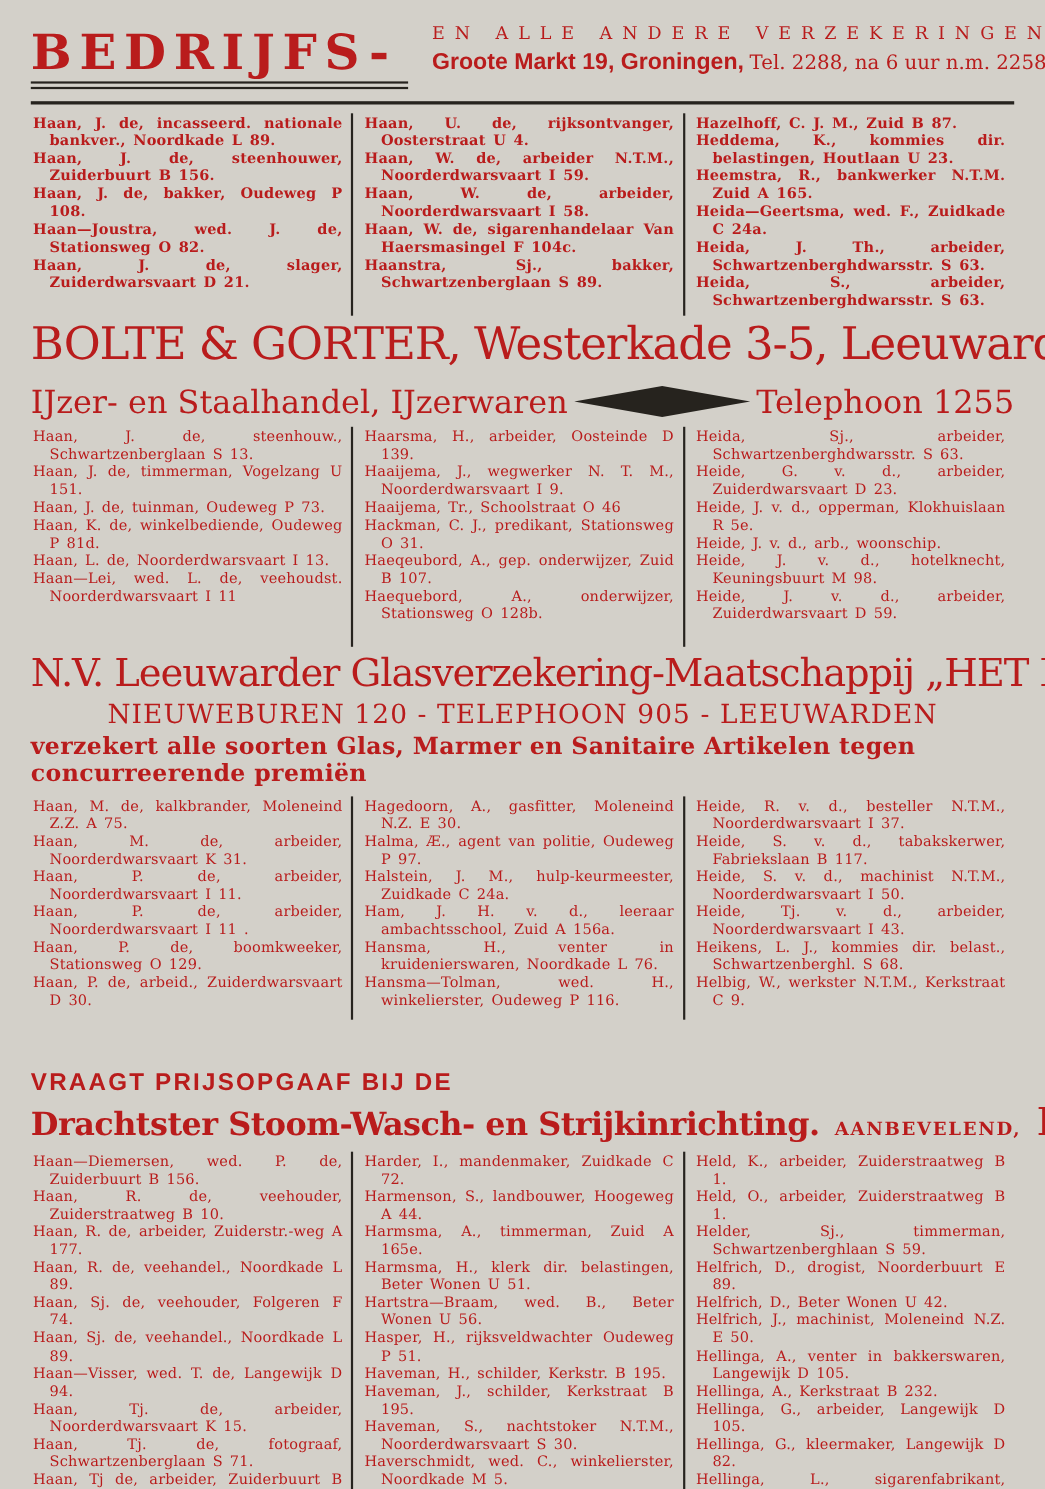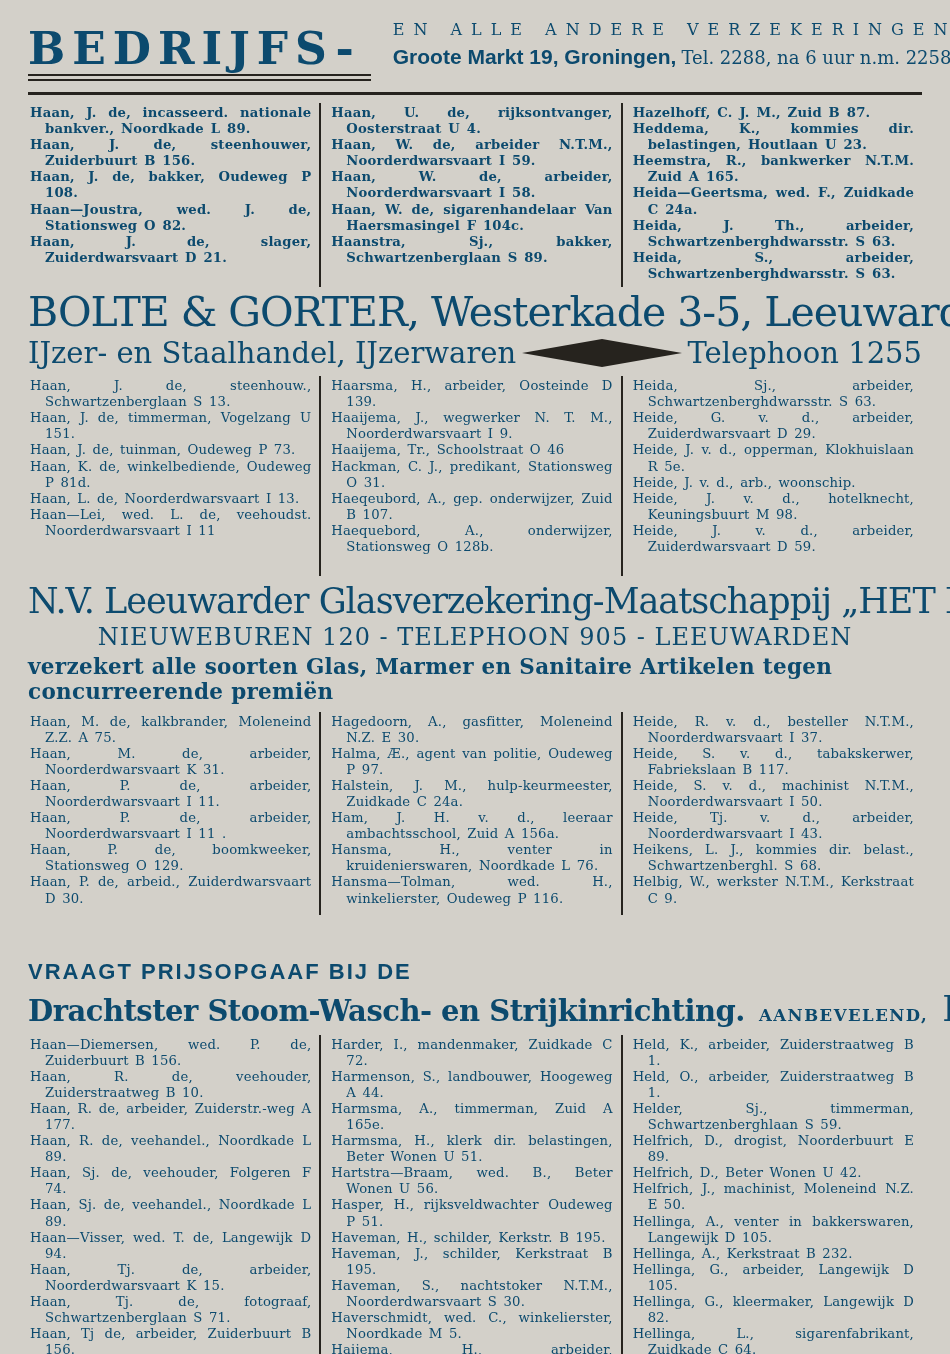--- a/index.html
+++ b/index.html
@@ -3,21 +3,21 @@
 <meta charset="utf-8">
 <style>
   * { margin: 0; padding: 0; box-sizing: border-box; }
   html, body { background: #b8b5ae; }
   body { font-family: "DejaVu Serif", serif; }
   .page {
     position: relative;
     width: 950px; height: 1354px;
     margin: 0 auto;
     background: #d3d0c9;
-    color: #0c4a6e;
+    color: #b91c1c;
     padding: 12px 28px 6px 28px;
     overflow: hidden;
   }
 
   
   .masthead { display: flex; align-items: flex-start; height: 78px; }
   .brand {
     font-size: 44px; font-weight: bold; letter-spacing: 7px;
     line-height: 1.05; padding-top: 14px;
     border-bottom: 7px double #26231e;
@@ -41,21 +41,21 @@
     padding-left: 15px; text-indent: -15px;
   }
   .b1 { min-height: 184px; font-weight: bold; }
   .b2 { min-height: 200px; }
   .b3 { min-height: 203px; }
   .b4 { min-height: 366px; }
 
   
   .ad-bolte { padding: 4px 0 6px 0; }
   .bolte-line1 { font-size: 41px; letter-spacing: -1px; white-space: nowrap; line-height: 1.05; }
-  .bolte-line2 { display: flex; align-items: center; font-size: 29px; margin-top: 2px; }
+  .bolte-line2 { display: flex; align-items: center; font-size: 29px; margin-top: 14px; }
   .bolte-left { flex: 0 0 auto; }
   .bolte-mid { flex: 1; display: flex; justify-content: center; }
   .bolte-right { flex: 0 0 auto; }
 
   
   .ad-noorden { text-align: center; padding: 6px 0 8px 0; }
   .noorden-line1 { font-size: 35px; letter-spacing: -1px; white-space: nowrap; line-height: 1.1; }
   .noorden-line2 { font-size: 24px; letter-spacing: 1px; margin-top: 2px; }
   .noorden-line3 { font-size: 21.5px; font-weight: bold; text-align: left; letter-spacing: 0.3px; margin-top: 3px; }
 
@@ -137,21 +137,21 @@
     <div class="col">
         <p class="entry">Haarsma, H., arbeider, Oosteinde D 139.</p>
         <p class="entry">Haaijema, J., wegwerker N. T. M., Noorderdwarsvaart I 9.</p>
         <p class="entry">Haaijema, Tr., Schoolstraat O 46</p>
         <p class="entry">Hackman, C. J., predikant, Stationsweg O 31.</p>
         <p class="entry">Haeqeubord, A., gep. onderwijzer, Zuid B 107.</p>
         <p class="entry">Haequebord, A., onderwijzer, Stationsweg O 128b.</p>
       </div>
     <div class="col">
         <p class="entry">Heida, Sj., arbeider, Schwartzenberghdwarsstr. S 63.</p>
-        <p class="entry">Heide, G. v. d., arbeider, Zuiderdwarsvaart D 29.</p>
+        <p class="entry">Heide, G. v. d., arbeider, Zuiderdwarsvaart D 23.</p>
         <p class="entry">Heide, J. v. d., opperman, Klokhuislaan R 5e.</p>
         <p class="entry">Heide, J. v. d., arb., woonschip.</p>
         <p class="entry">Heide, J. v. d., hotelknecht, Keuningsbuurt M 98.</p>
         <p class="entry">Heide, J. v. d., arbeider, Zuiderdwarsvaart D 59.</p>
       </div>
   </section>
 
   <section class="ad-noorden">
     <div class="noorden-line1">N.V. Leeuwarder Glasverzekering-Maatschappij „HET NOORDEN”</div>
     <div class="noorden-line2">NIEUWEBUREN 120   -   TELEPHOON 905   -   LEEUWARDEN</div>

